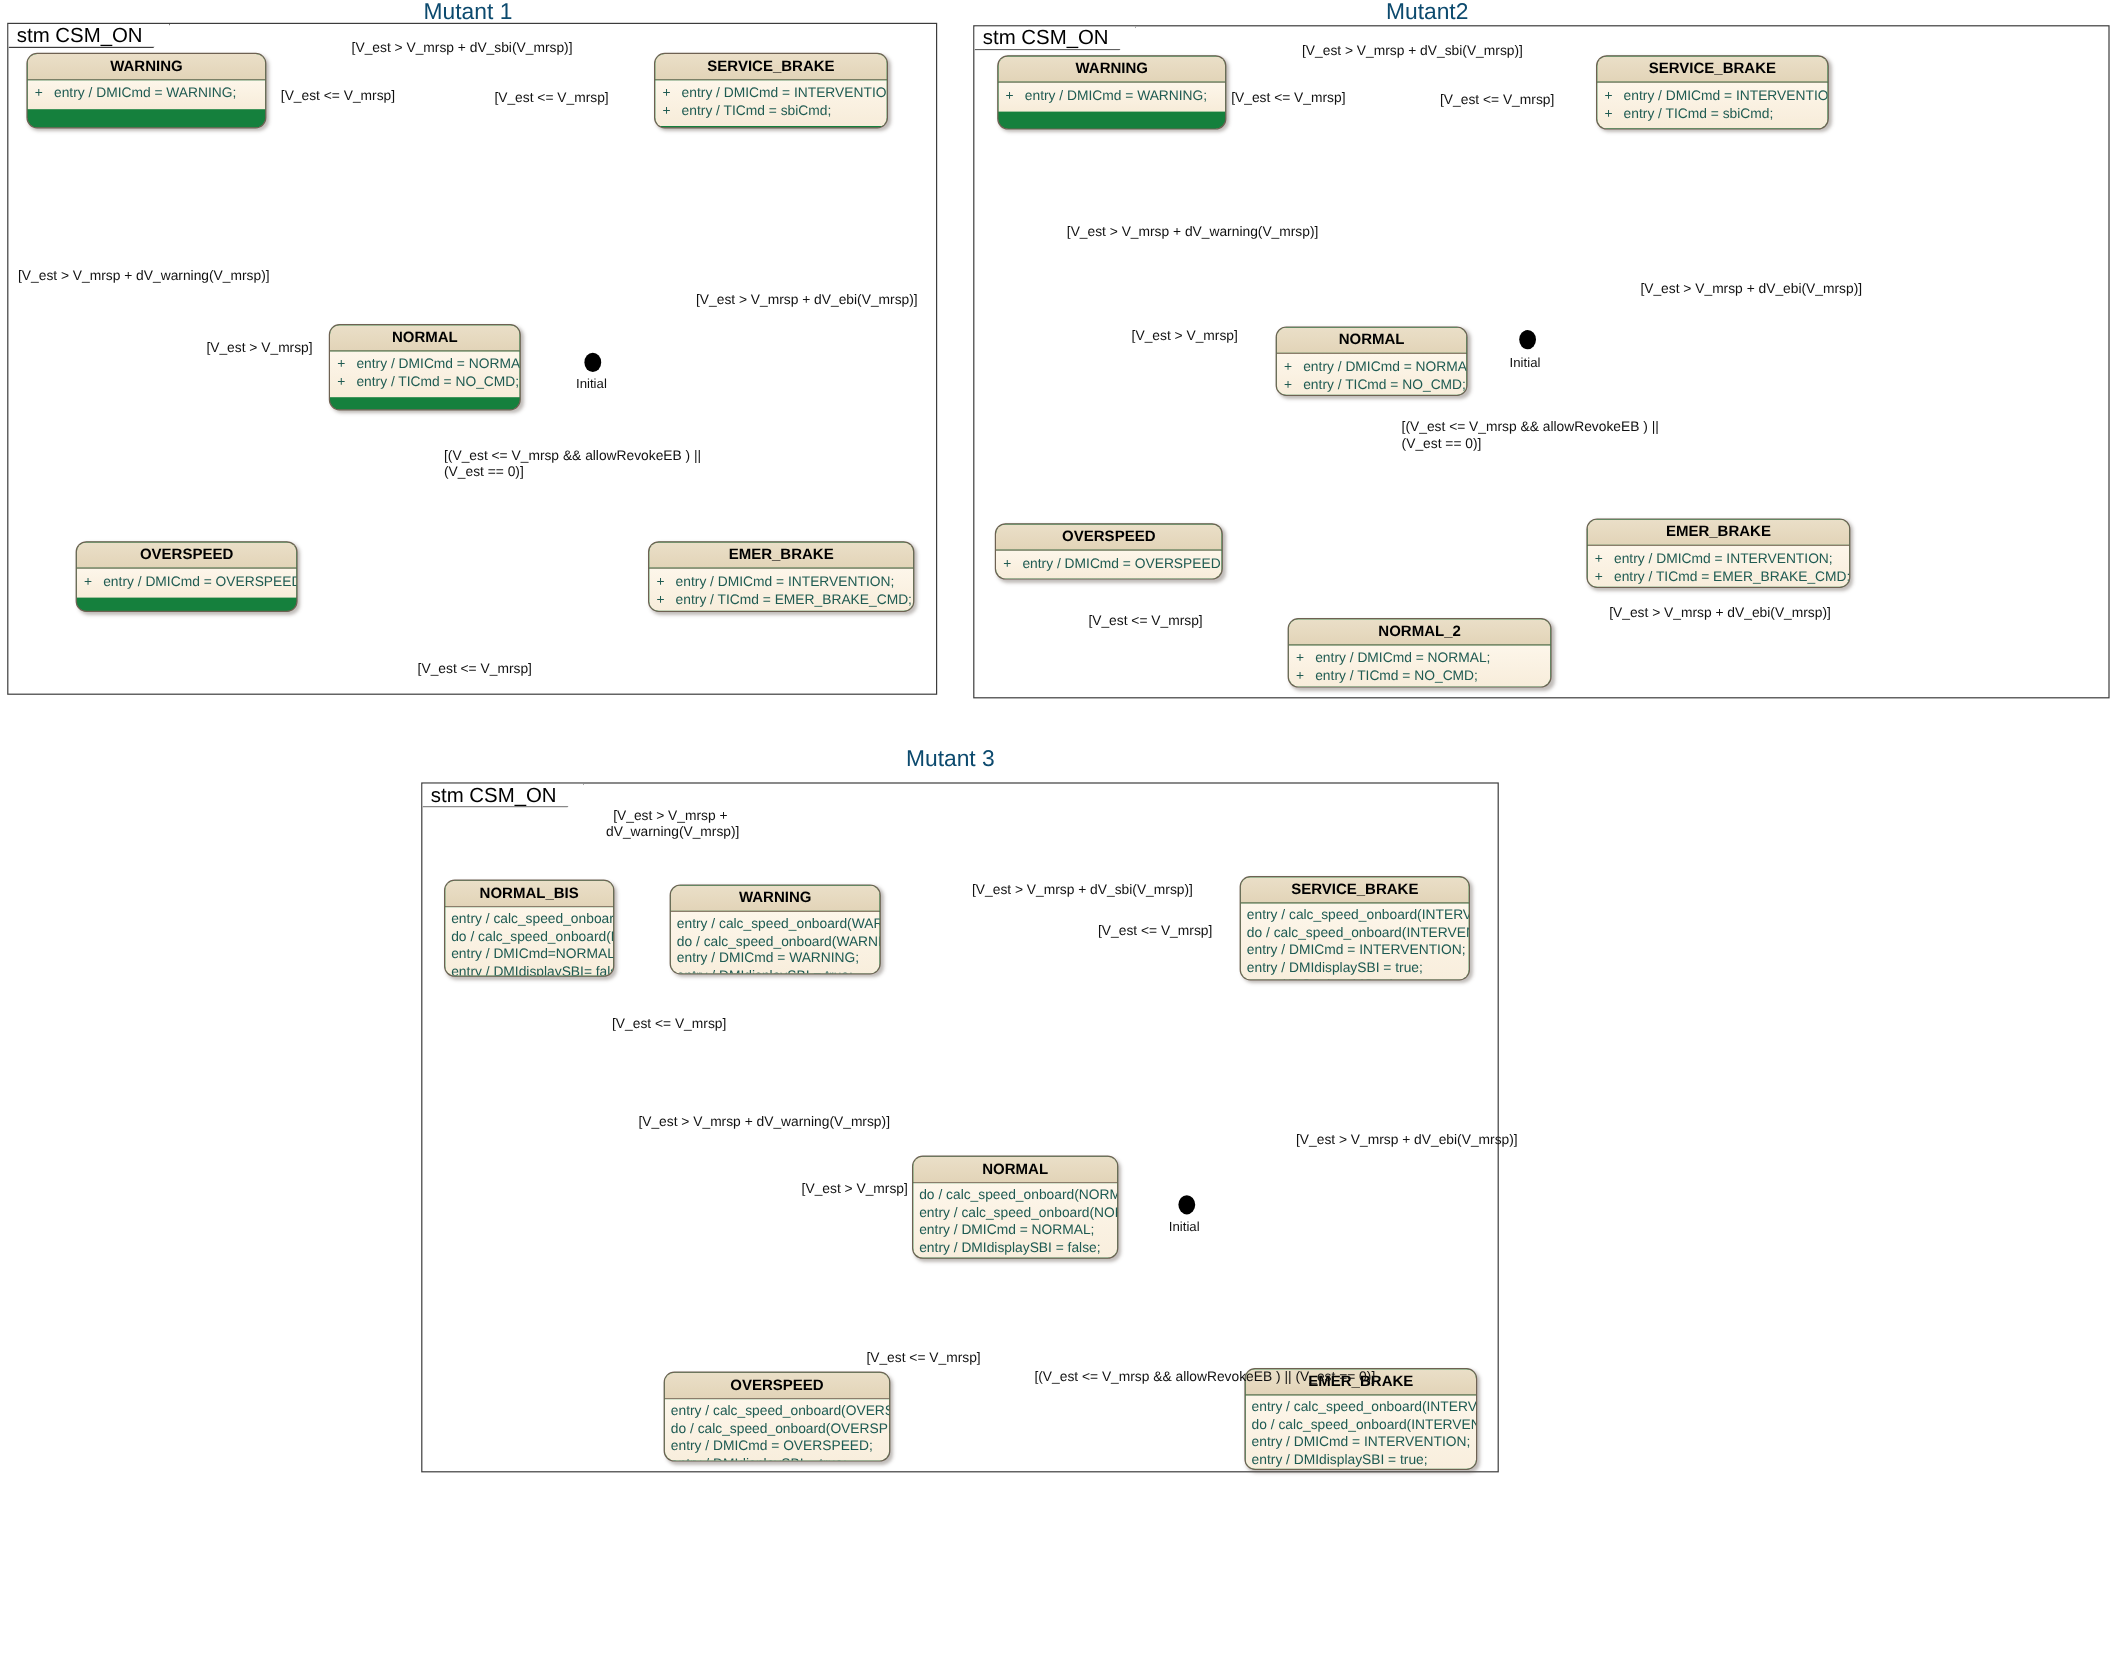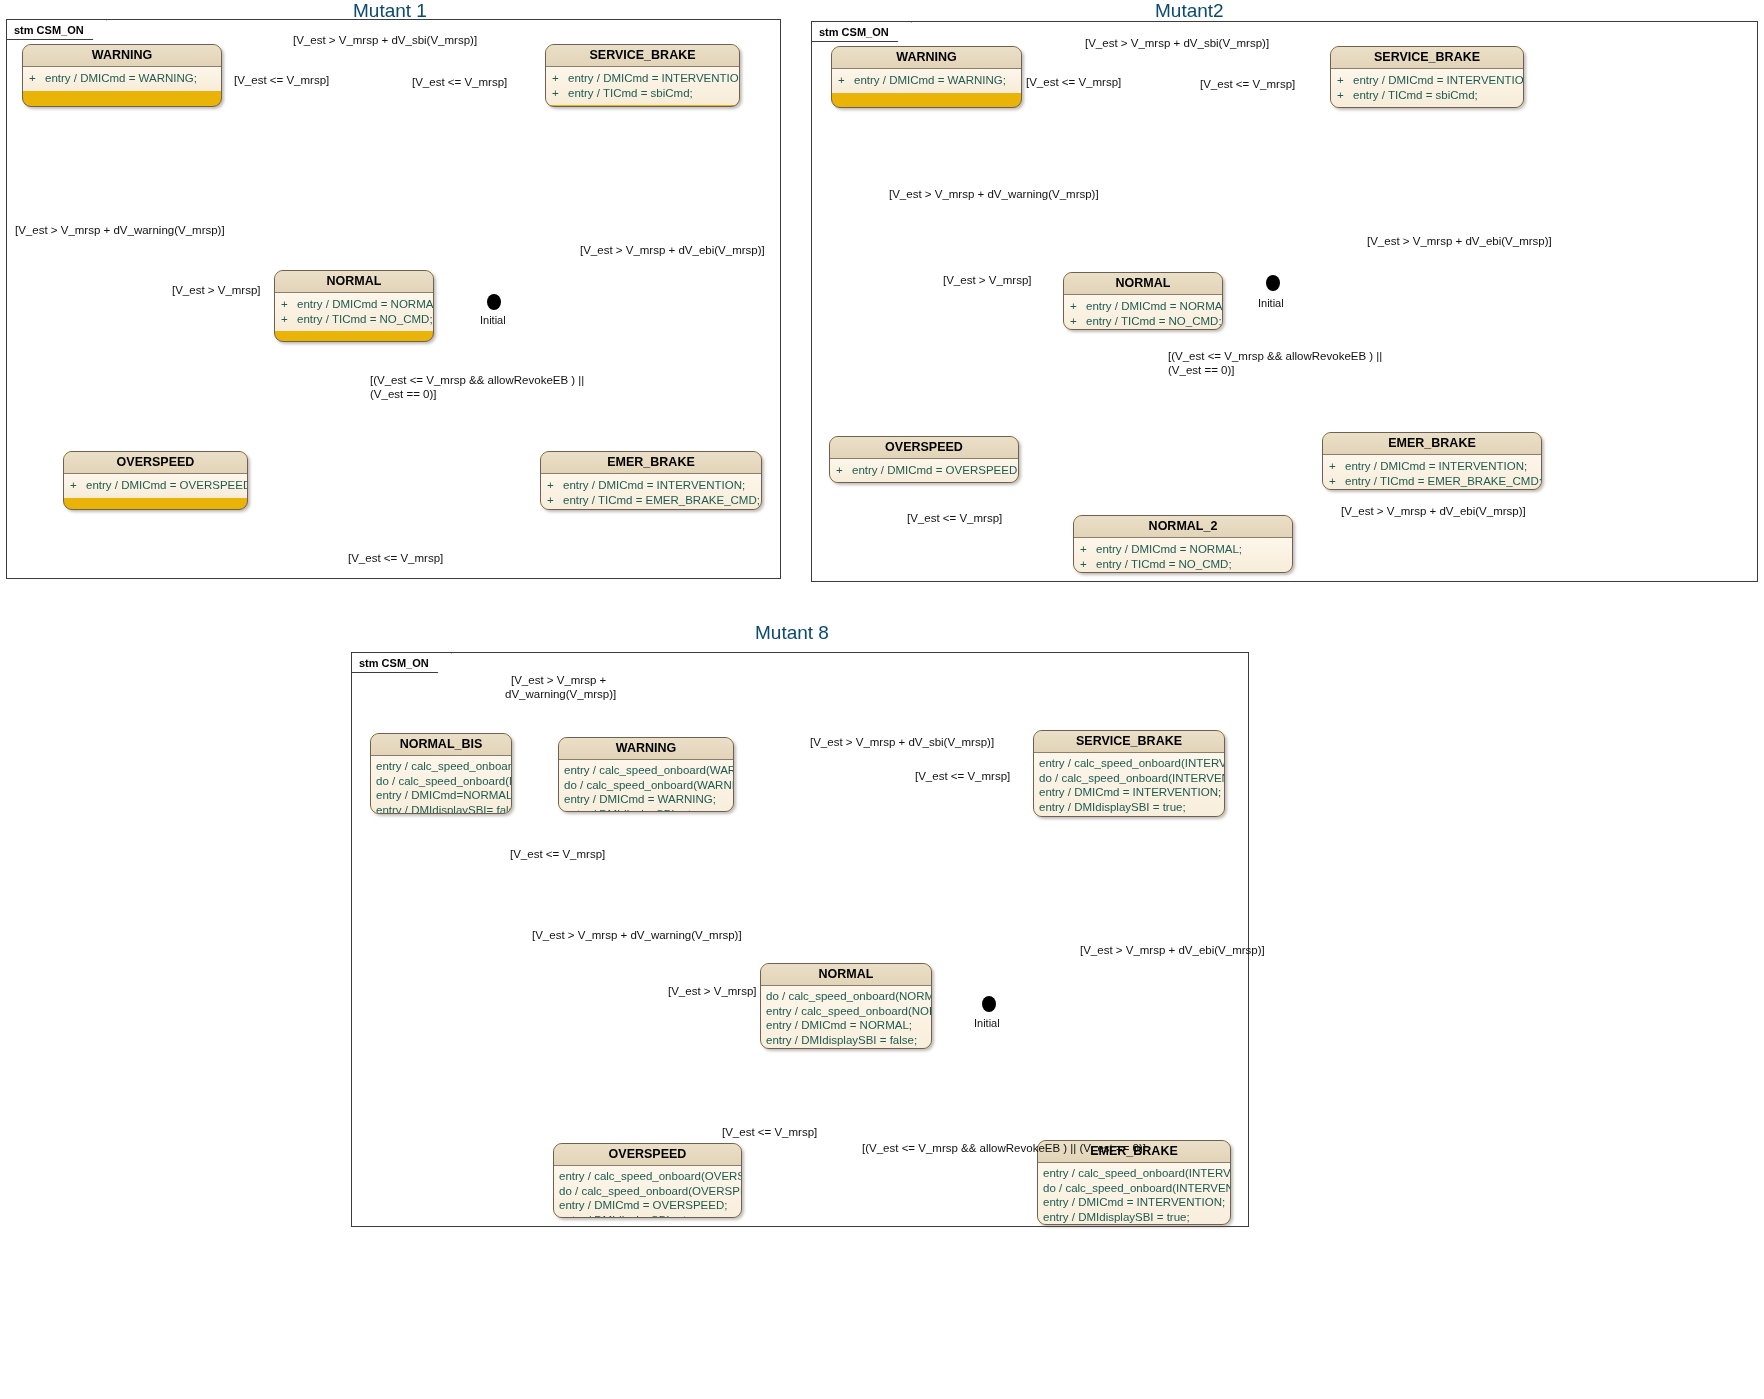--- a/index.html
+++ b/index.html
@@ -26,37 +26,37 @@
     box-sizing: border-box;
   }
   .frame-tab {
     position: absolute;
     left: 0; top: 0;
     height: 20px;
     padding: 1px 22px 1px 7px;
     border-right: 1px solid #3c3c3c;
     border-bottom: 1px solid #3c3c3c;
     background: #ffffff;
-    font-size: 11px;
-    font-weight: bold;
+    font-size: 17px;
+    font-weight: normal;
     color: #000;
     box-sizing: border-box;
     line-height: 18px;
     white-space: nowrap;
     
     -webkit-clip-path: polygon(0 0, 100% 0, calc(100% - 14px) 100%, 0 100%);
     clip-path: polygon(0 0, 100% 0, calc(100% - 14px) 100%, 0 100%);
   }
   
   .state {
     position: absolute;
     box-sizing: border-box;
     border: 1px solid #6e6152;
     border-radius: 9px;
-    background: #eab308;
+    background: #15803d;
     box-shadow: 2px 2px 3px rgba(90,80,70,0.38);
     overflow: hidden;
   }
   .state .sname {
     font-size: 12.5px;
     font-weight: bold;
     color: #000000;
     text-align: center;
     padding: 3px 4px 3px 4px;
     background: linear-gradient(to bottom, #eadfc8 0%, #e6d9bf 55%, #e2d4b8 100%);
@@ -348,21 +348,21 @@
 <div class="elabel" style="left:1026px; top:76px;">[V_est &lt;= V_mrsp]</div>
 <div class="elabel" style="left:1200px; top:78px;">[V_est &lt;= V_mrsp]</div>
 <div class="elabel" style="left:889px; top:188px;">[V_est &gt; V_mrsp + dV_warning(V_mrsp)]</div>
 <div class="elabel" style="left:943px; top:274px;">[V_est &gt; V_mrsp]</div>
 <div class="elabel" style="left:1367px; top:235px;">[V_est &gt; V_mrsp + dV_ebi(V_mrsp)]</div>
 <div class="elabel" style="left:1168px; top:350px;">[(V_est &lt;= V_mrsp &amp;&amp; allowRevokeEB ) ||</div>
 <div class="elabel" style="left:1168px; top:364px;">(V_est == 0)]</div>
 <div class="elabel" style="left:907px; top:512px;">[V_est &lt;= V_mrsp]</div>
 <div class="elabel" style="left:1341px; top:505px;">[V_est &gt; V_mrsp + dV_ebi(V_mrsp)]</div>
 
-<div class="panel-title" style="left:755px; top:622px;">Mutant 8</div>
+<div class="panel-title" style="left:755px; top:622px;">Mutant 3</div>
 
 <div class="frame" style="left:351px; top:652px; width:898px; height:575px;">
   <div class="frame-tab">stm CSM_ON</div>
 </div>
 
 <div class="state plain" style="left:370px; top:733px; width:142px; height:81px;">
   <div class="sname">NORMAL_BIS</div>
   <div class="sbody compact" style="padding:3px 5px;">
     <div class="srow">
         <span>entry / calc_speed_onboard(NORMAL);</span>

